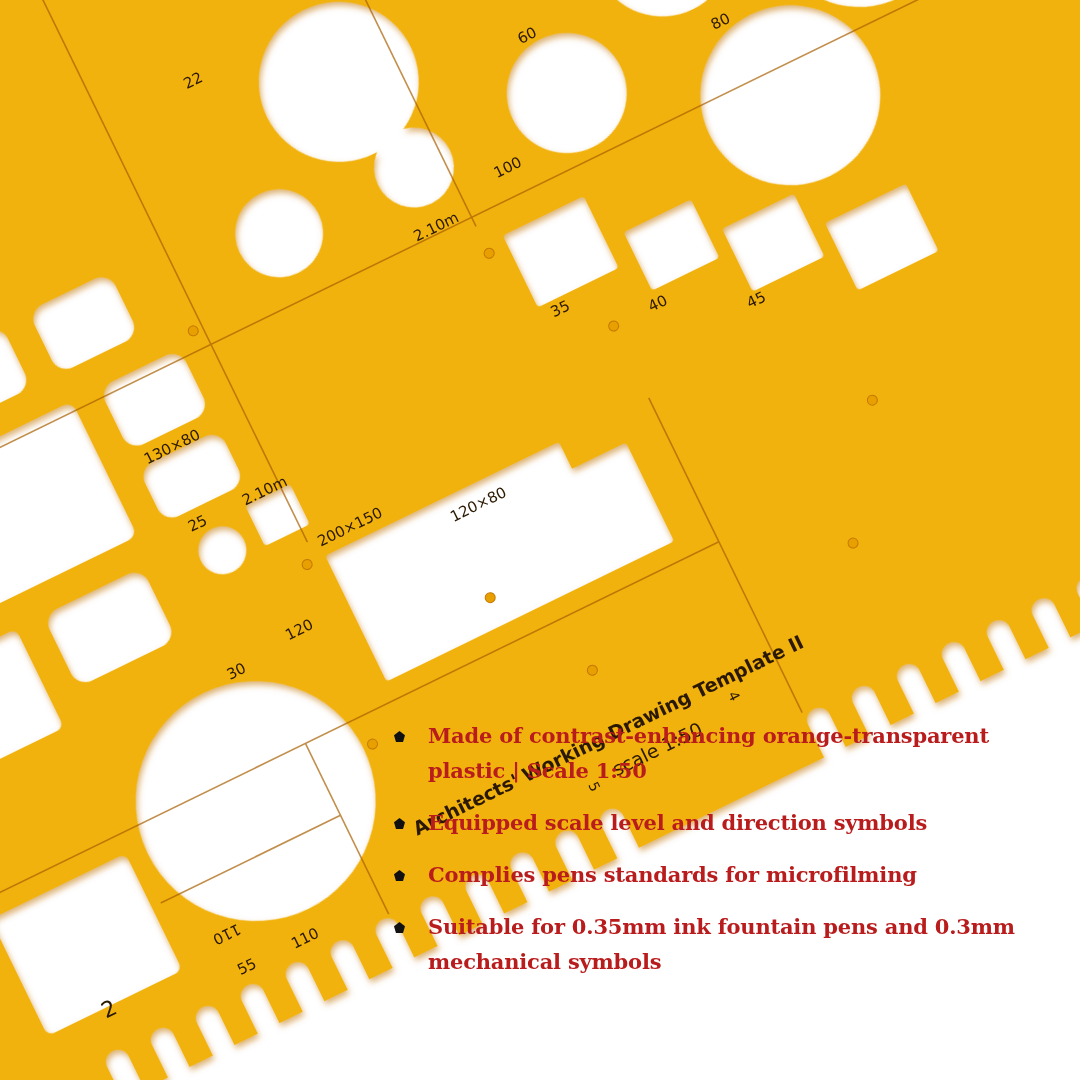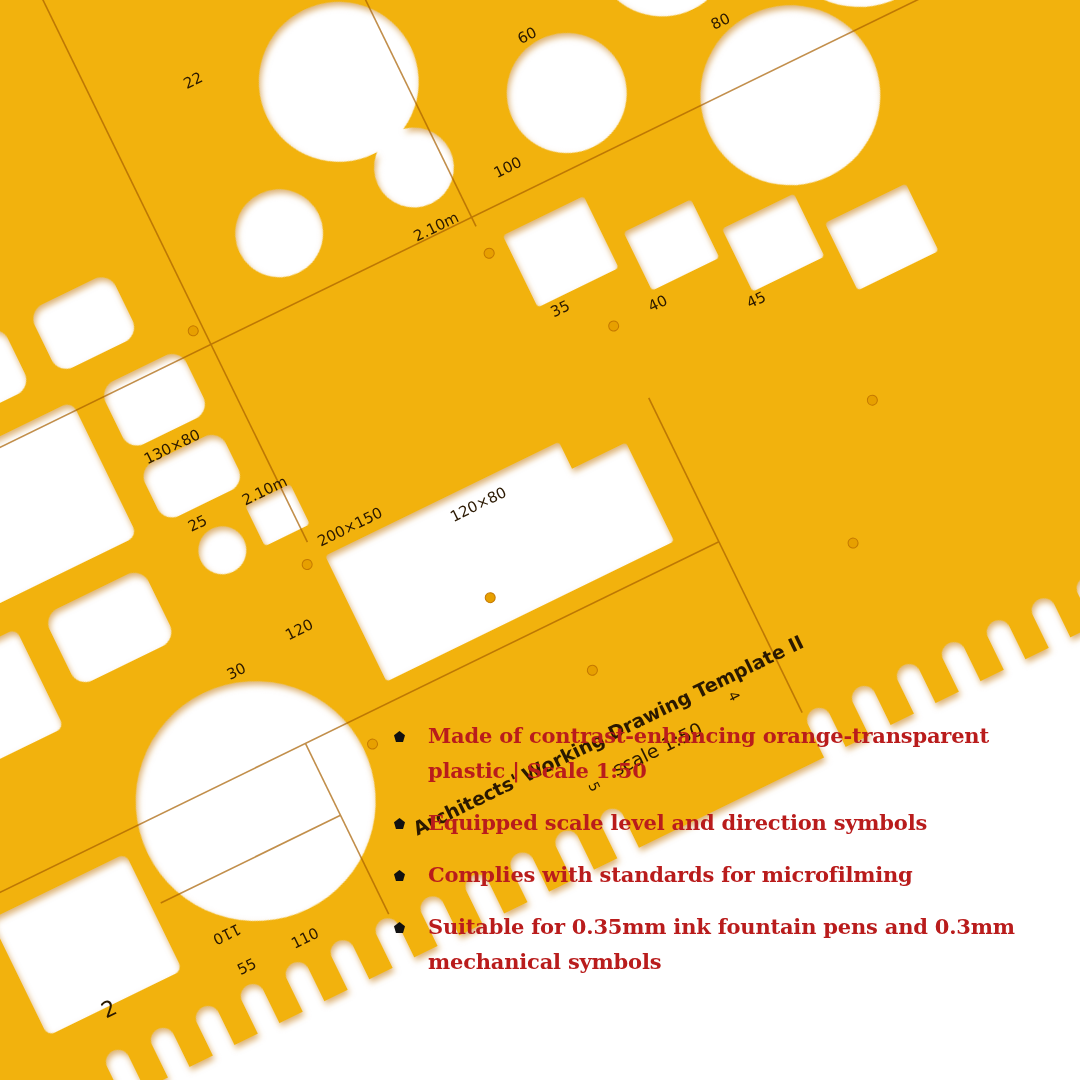--- a/index.html
+++ b/index.html
@@ -163,19 +163,19 @@
   <li class="feature">
     <span class="bullet"></span>
     <span>Made of contrast-enhancing orange-transparent plastic | Scale 1:50</span>
   </li>
   <li class="feature">
     <span class="bullet"></span>
     <span>Equipped scale level and direction symbols</span>
   </li>
   <li class="feature">
     <span class="bullet"></span>
-    <span>Complies with standards for microfilming</span>
+    <span>Complies pens standards for microfilming</span>
   </li>
   <li class="feature">
     <span class="bullet"></span>
     <span>Suitable for 0.35mm ink fountain pens and 0.3mm mechanical symbols</span>
   </li>
 </ul>
 
 </body></html>

